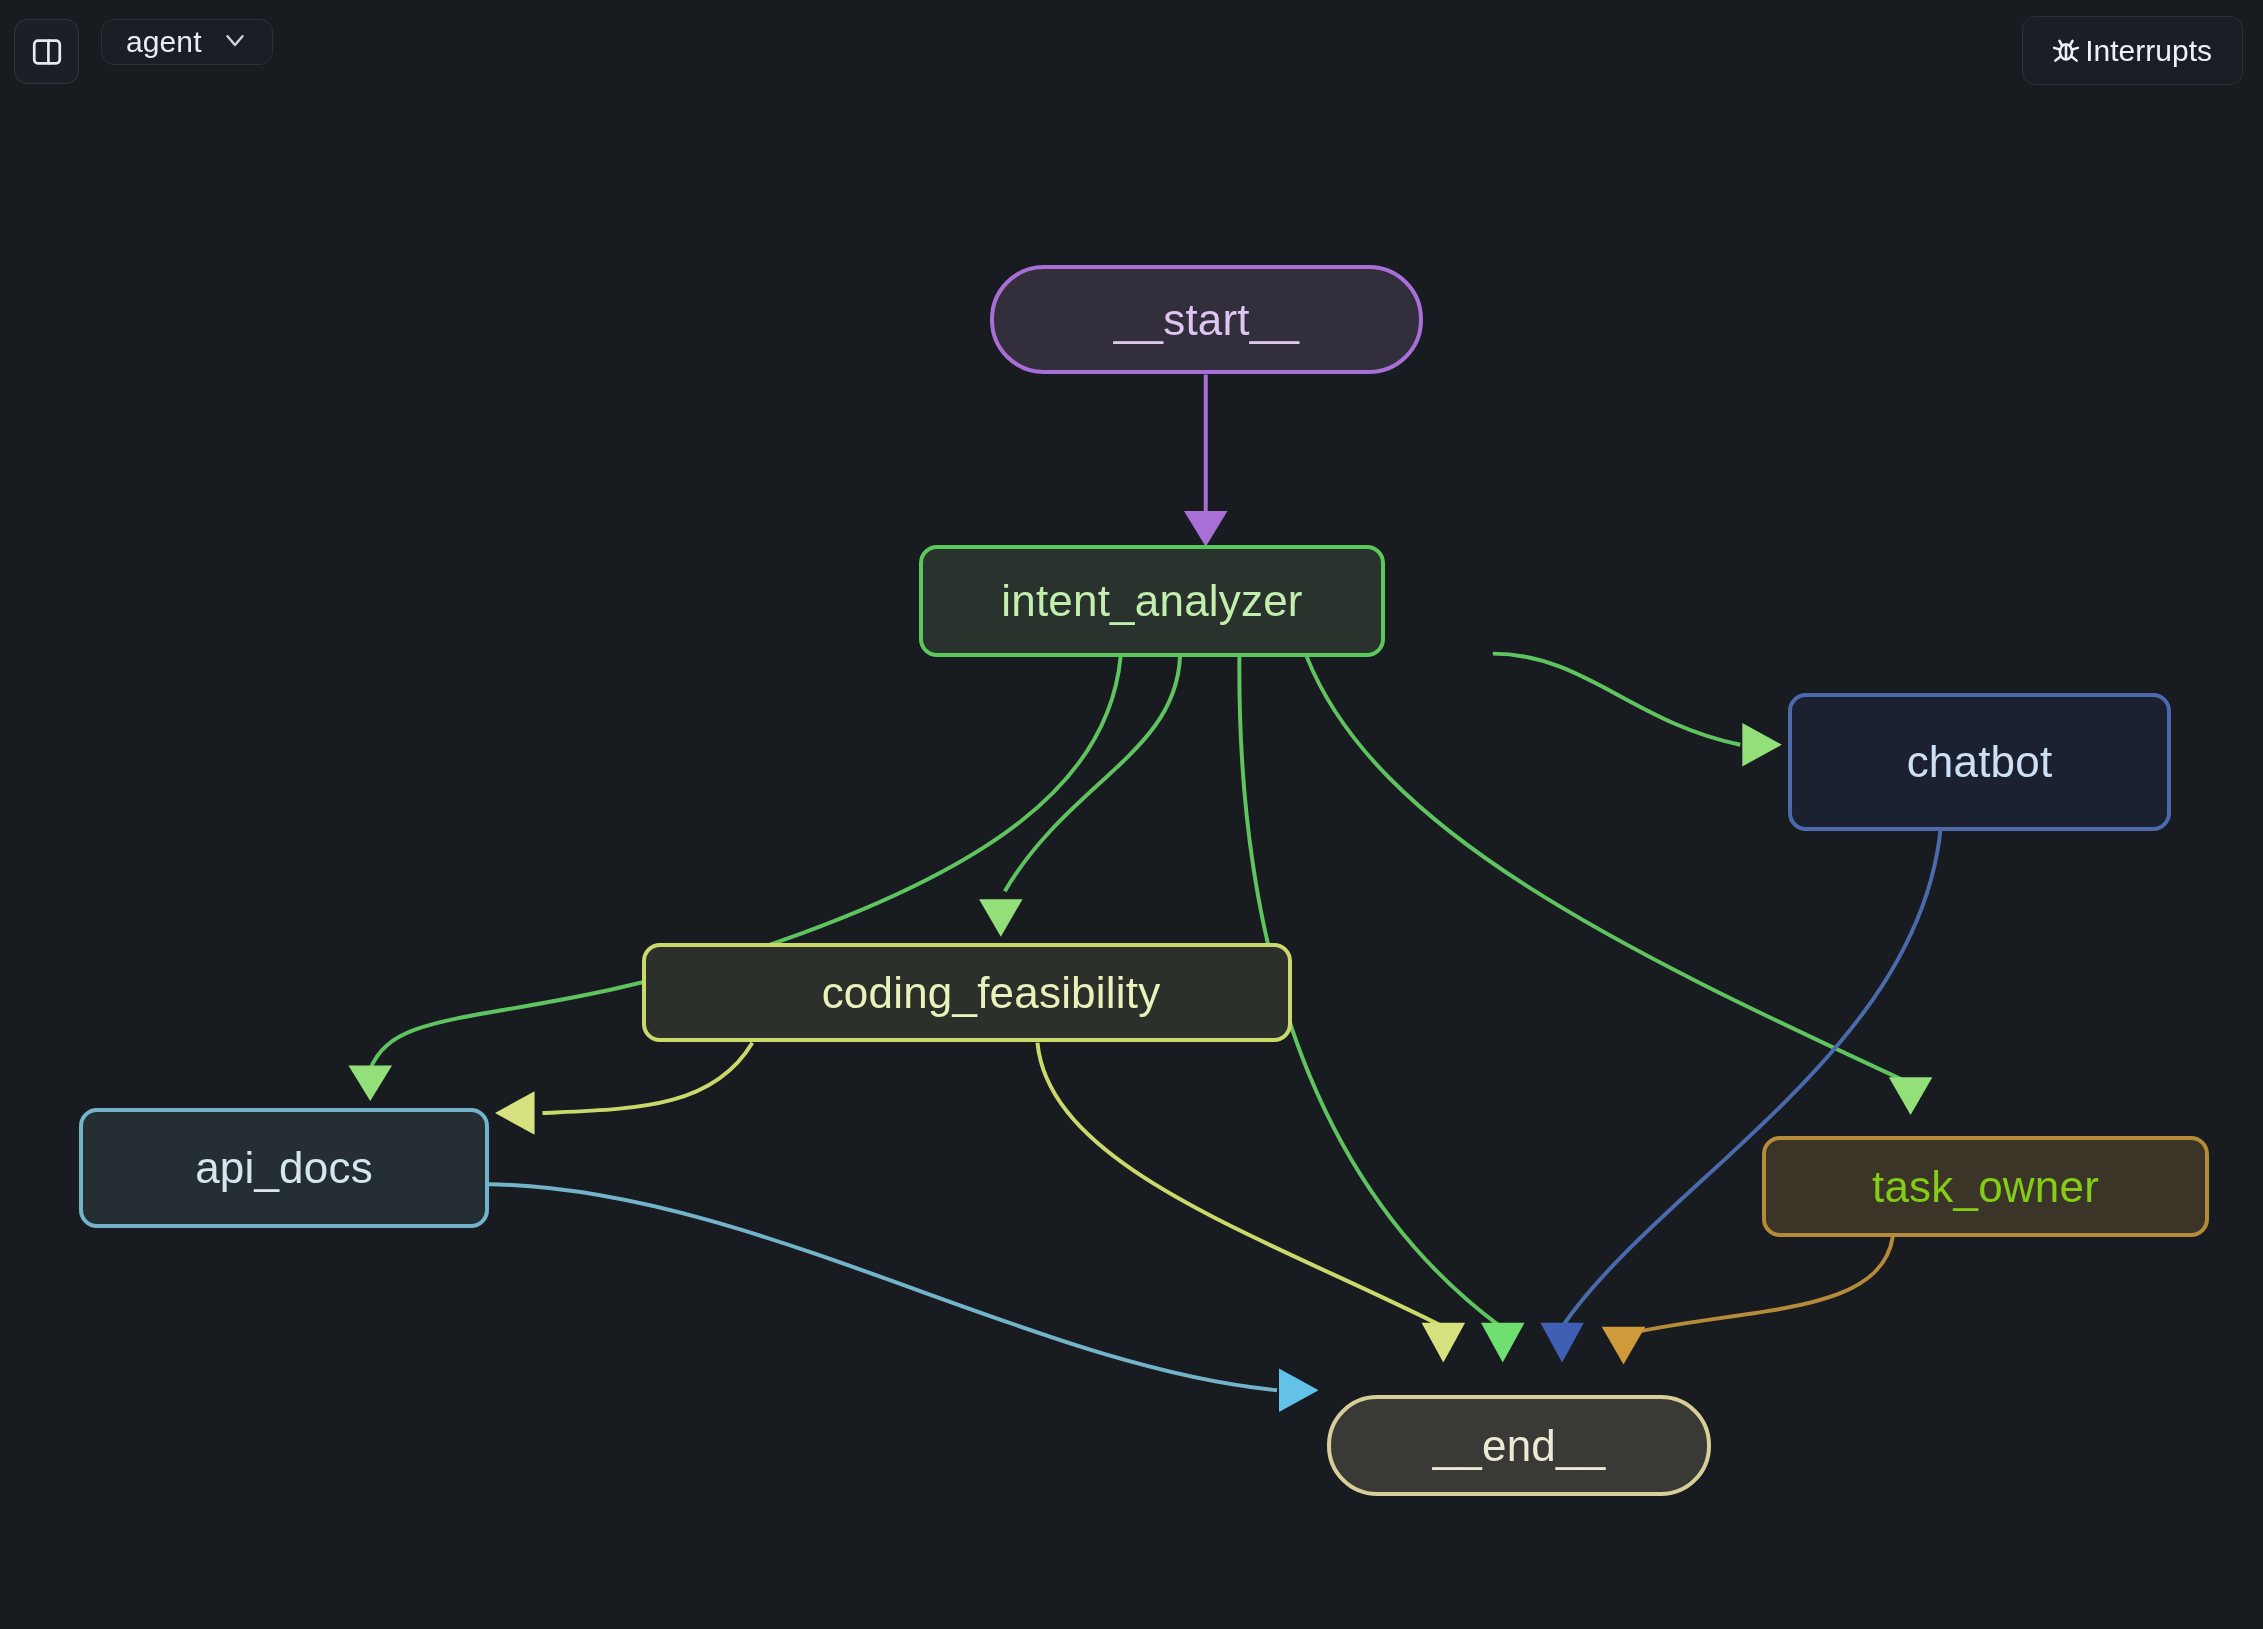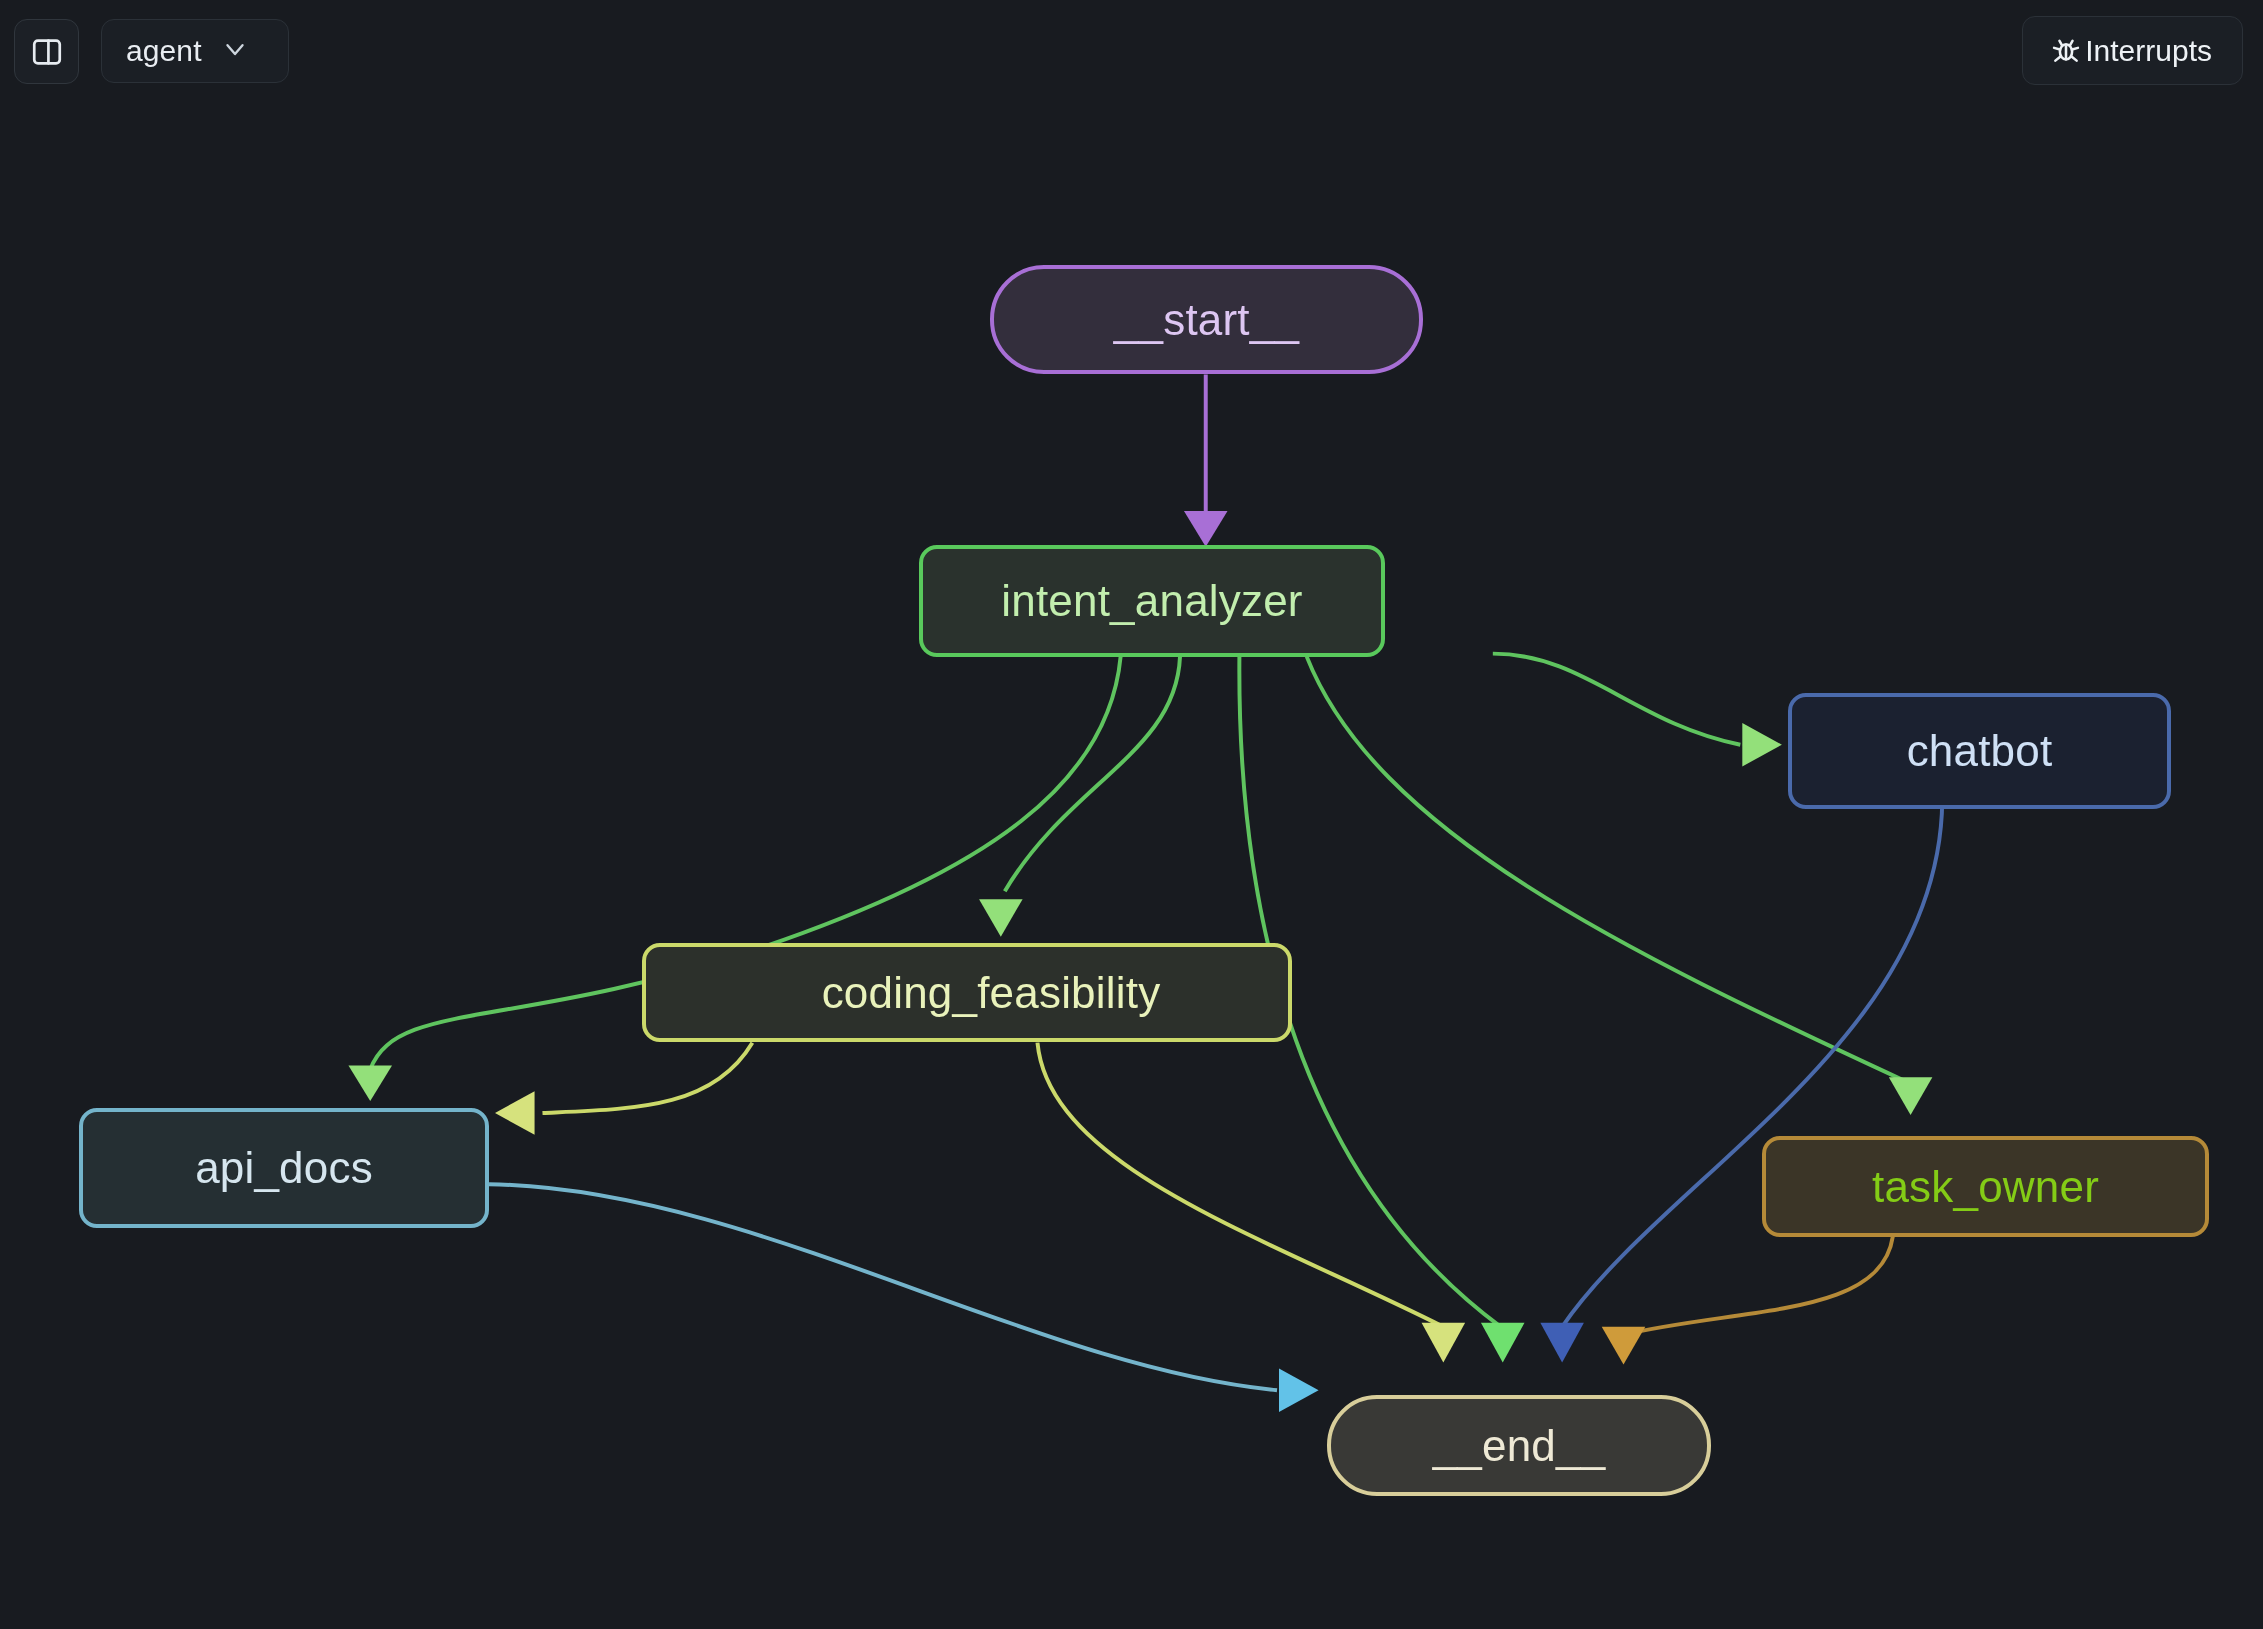--- a/index.html
+++ b/index.html
@@ -21,21 +21,21 @@
     width: 65px; height: 65px;
     border: 1px solid #30363d; border-radius: 13px;
     background: #1c2026;
     display: flex; align-items: center; justify-content: center;
     cursor: pointer;
   }
   .sidebar-toggle svg { display: block; }
 
   .agent-select {
     position: absolute; left: 101px; top: 19px;
-    height: 64px; padding: 0 38px 0 24px;
+    height: 46px; padding: 0 22px 0 24px;
     border: 1px solid #2b3138; border-radius: 13px;
     background: #1b1f25;
     display: flex; align-items: center; gap: 18px;
     cursor: pointer;
   }
   .agent-select .lbl { color: #e9edf2; font-size: 30px; letter-spacing: 0.1px; }
 
   .interrupts-btn {
     position: absolute; right: 20px; top: 16px;
     height: 69px; padding: 0 30px 0 26px;
@@ -166,21 +166,21 @@
   </svg>
 
   <div class="node n-start" style="left: 990px; top: 265px; width: 433px; height: 109px; border-color: rgb(168, 111, 214); background: rgb(51, 46, 60); border-radius: 54px;">
     <span class="nlabel" style="color: rgb(221, 198, 242);">__start__</span>
   </div>
 
   <div class="node n-intent" style="left: 919px; top: 545px; width: 466px; height: 112px; border-color: rgb(89, 201, 92); background: rgb(42, 50, 45); border-radius: 18px;">
     <span class="nlabel" style="color: rgb(194, 238, 174);">intent_analyzer</span>
   </div>
 
-  <div class="node n-chatbot" style="left: 1788px; top: 693px; width: 383px; height: 116px; border-color: rgb(74, 106, 171); background: rgb(27, 33, 48); border-radius: 18px;">
+  <div class="node n-chatbot" style="left: 1788px; top: 693px; width: 383px; height: 138px; border-color: rgb(74, 106, 171); background: rgb(27, 33, 48); border-radius: 18px;">
     <span class="nlabel" style="color: rgb(207, 224, 245);">chatbot</span>
   </div>
 
   <div class="node n-coding" style="left: 642px; top: 943px; width: 650px; height: 99px; border-color: rgb(203, 217, 106); background: rgb(44, 48, 43); border-radius: 18px; padding-left: 48px;">
     <span class="nlabel" style="color: rgb(233, 242, 187);">coding_feasibility</span>
   </div>
 
   <div class="node n-apidocs" style="left: 79px; top: 1108px; width: 410px; height: 120px; border-color: rgb(116, 180, 203); background: rgb(37, 47, 51); border-radius: 18px;">
     <span class="nlabel" style="color: rgb(214, 230, 239);">api_docs</span>
   </div>

